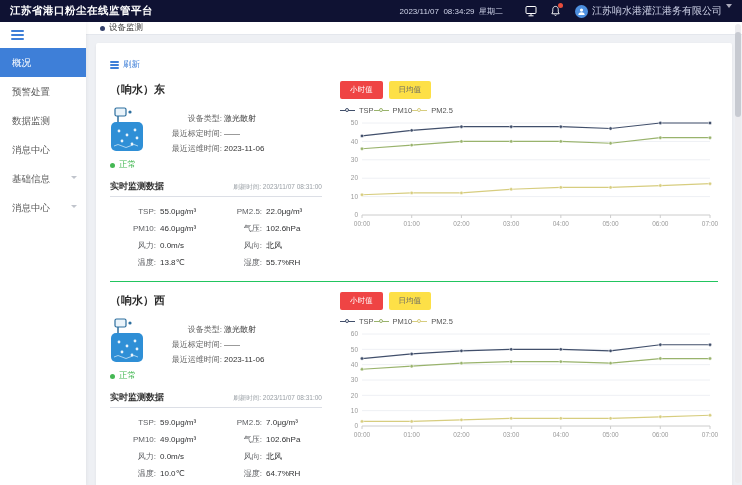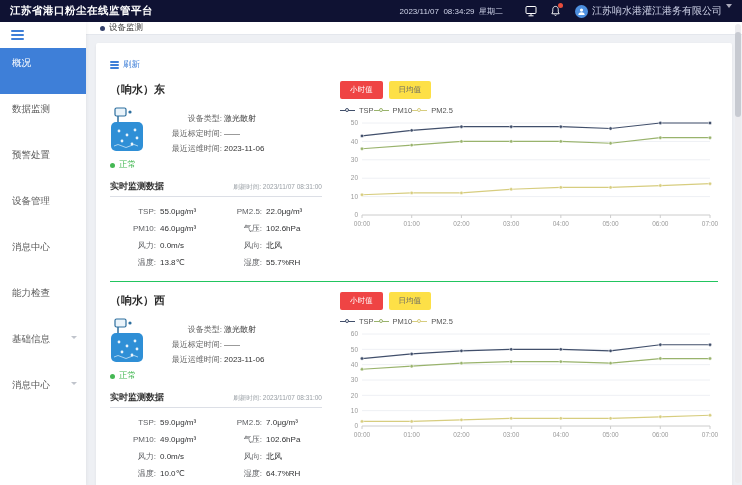--- a/index.html
+++ b/index.html
@@ -17,21 +17,21 @@
   .hdr-company { font-size:10px; color:#cfd3e8; display:flex; align-items:flex-start; gap:4px; cursor:pointer; white-space:nowrap; }
   .caret-down { width:0; height:0; border-left:3px solid transparent; border-right:3px solid transparent; border-top:4px solid #aab; }
 
   
   .shell { display:flex; height:463px; }
 
   
   .sidebar { width:86px; background:#fff; box-shadow:1px 0 3px rgba(0,0,0,.05); flex:none; z-index:2; }
   .burger { padding:8px 11px 6px; cursor:pointer; }
   .burger i { display:block; width:13px; height:2px; background:#3e7fd8; margin-bottom:2px; border-radius:1px; }
-  .nav-item { height:46px; line-height:29px; padding-left:12px; font-size:9.5px; color:#595959; cursor:pointer; position:relative; white-space:nowrap; }
+  .nav-item { height:29px; line-height:29px; padding-left:12px; font-size:9.5px; color:#595959; cursor:pointer; position:relative; white-space:nowrap; }
   .nav-item.active { background:#3e7fd8; color:#fff; }
   .nav-caret { position:absolute; right:9px; top:12px; width:0; height:0; border-left:3px solid transparent; border-right:3px solid transparent; border-top:3px solid #c0c4cc; }
 
   
   .main { flex:1; display:flex; flex-direction:column; overflow:hidden; }
   .tabrow { height:19px; background:#fff; border-bottom:1px solid #e4e7ed; display:flex; align-items:center; padding-left:14px; }
   .tab { display:flex; align-items:center; gap:4px; font-size:8.5px; color:#444; cursor:pointer; }
   .tab-dot { width:5px; height:5px; border-radius:50%; background:#33406b; }
   .content { flex:1; padding:8px 10px 0; }
   .card { background:#fff; border-radius:2px; box-shadow:0 1px 3px rgba(0,0,0,.06); padding:6px 14px 4px; }
@@ -113,25 +113,23 @@
 
 <div class="shell">
 
   <div class="sidebar">
     <div class="burger">
         <i></i>
         <i></i>
         <i></i>
       </div>
     <div class="nav-item active"><span>概况</span></div>
+    <div class="nav-item"><span>预警处置</span></div>
     <div class="nav-item"><span>数据监测</span></div>
-    <div class="nav-item"><span>预警处置</span></div>
-    <div class="nav-item"><span>设备管理</span></div>
     <div class="nav-item"><span>消息中心</span></div>
-    <div class="nav-item"><span>能力检查</span></div>
     <div class="nav-item"><span>基础信息</span><span class="nav-caret"></span></div>
     <div class="nav-item"><span>消息中心</span><span class="nav-caret"></span></div>
   </div>
 
   <div class="main">
     <div class="tabrow">
       <div class="tab">
         <span class="tab-dot"></span>
         <span>设备监测</span>
       </div>

